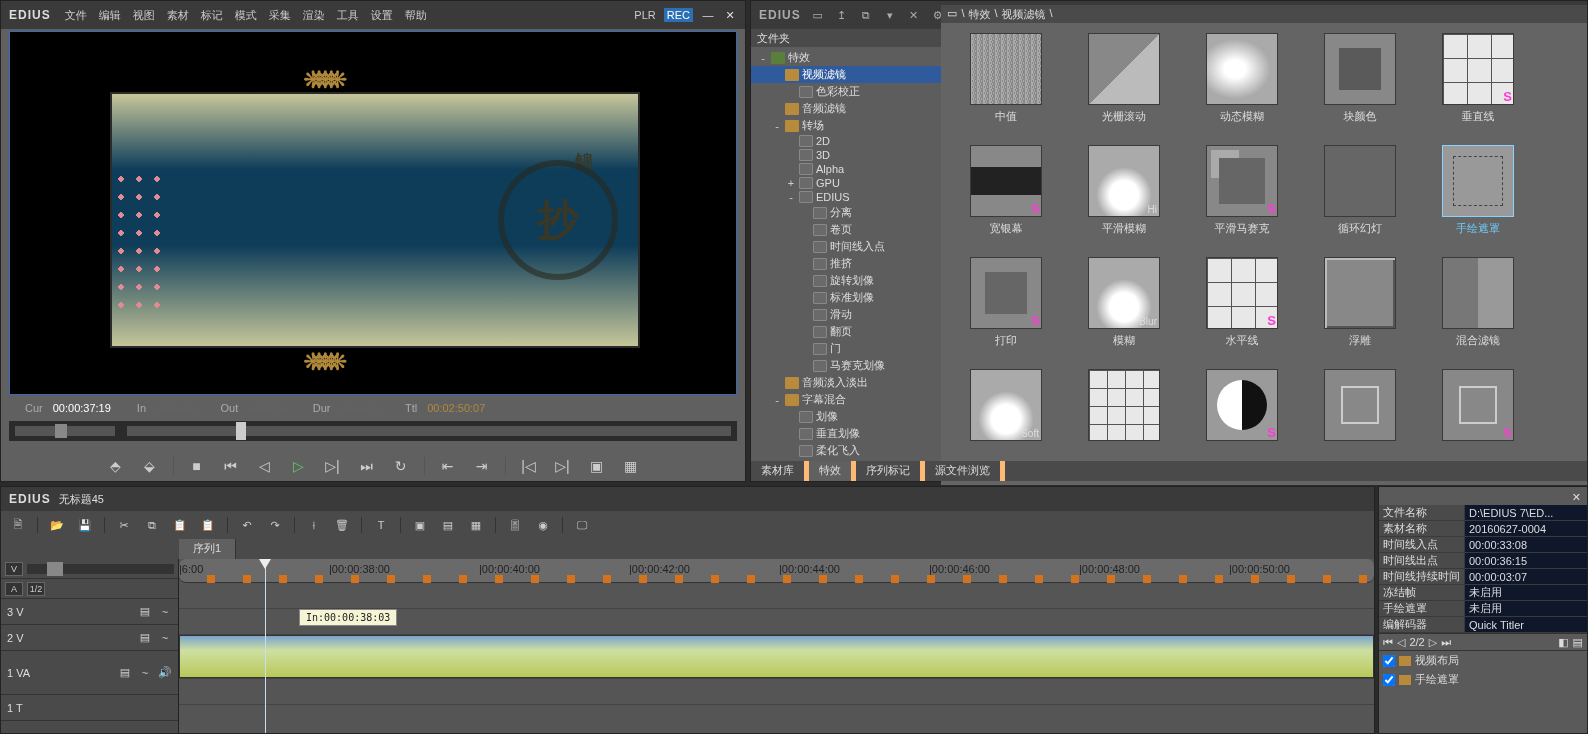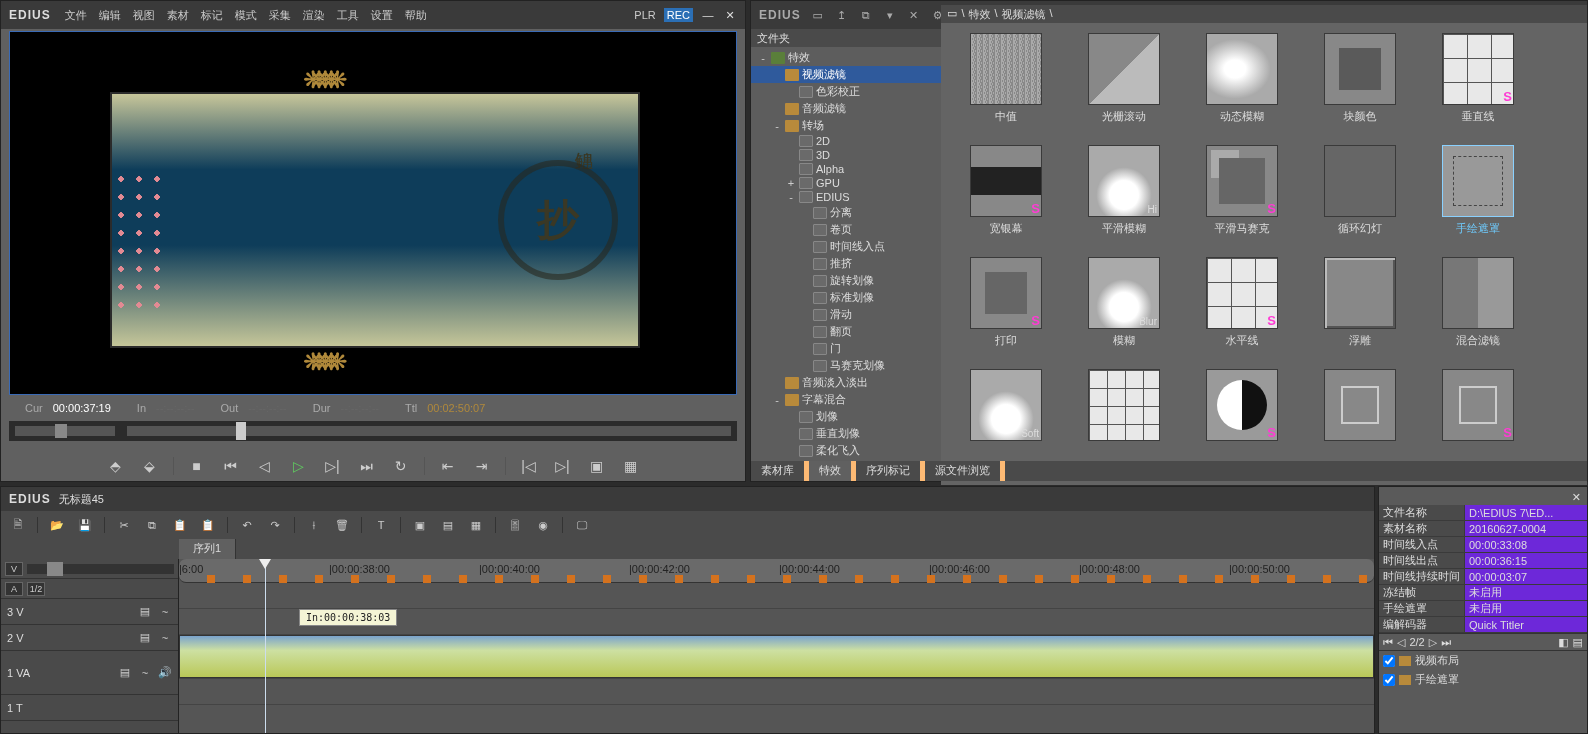--- a/index.html
+++ b/index.html
@@ -88,21 +88,21 @@
 .tl-track{height:26px;border-bottom:1px solid #444;position:relative;background:#555}
 .tl-track.tall{height:44px}
 .tl-clip-v{position:absolute;left:0;right:0;top:0;bottom:0;background:linear-gradient(180deg,#7aa3cc 0%,#cde0a2 35%,#bac858 100%);border:1px solid #333}
 #tl-tooltip{position:absolute;left:120px;top:50px;background:#f5f5d5;color:#222;border:1px solid #888;padding:2px 6px;font-family:monospace;font-size:10px;z-index:10}
 
 
 #info-panel { right:0; top:486px; width:210px; height:248px; background:#5a5a5a; }
 #info-close{position:absolute;right:6px;top:4px;cursor:pointer}
 .info-row{display:flex;height:16px;align-items:center;font-size:10px}
 .info-row .k{width:86px;padding-left:4px;background:#4a4a4a;border-bottom:1px solid #3a3a3a;border-right:1px solid #3a3a3a;height:100%;display:flex;align-items:center}
-.info-row .v{flex:1;padding-left:4px;background:#6d28d9;border-bottom:1px solid #3a3a3a;height:100%;display:flex;align-items:center}
+.info-row .v{flex:1;padding-left:4px;background:#0f172a;border-bottom:1px solid #3a3a3a;height:100%;display:flex;align-items:center}
 #info-pager{height:18px;background:#5a5a5a;display:flex;align-items:center;gap:4px;padding:0 4px;font-size:10px;border-top:1px solid #333;border-bottom:1px solid #333}
 #info-pager span{cursor:pointer}
 .info-chk{display:flex;align-items:center;gap:4px;padding:2px 4px;font-size:11px}
 .info-chk input{width:12px;height:12px}
 
 
 .th-noise{background:repeating-conic-gradient(#888 0 2%,#aaa 2% 4%) 0/6px 6px}
 .th-raster{background:linear-gradient(135deg,#888 50%,#bbb 50%)}
 .th-mblur{background:radial-gradient(ellipse at 40% 50%,#fff 18%,#aaa 60%);}
 .th-block{background:#5a5a5a;box-shadow:inset 0 0 0 14px #888}

